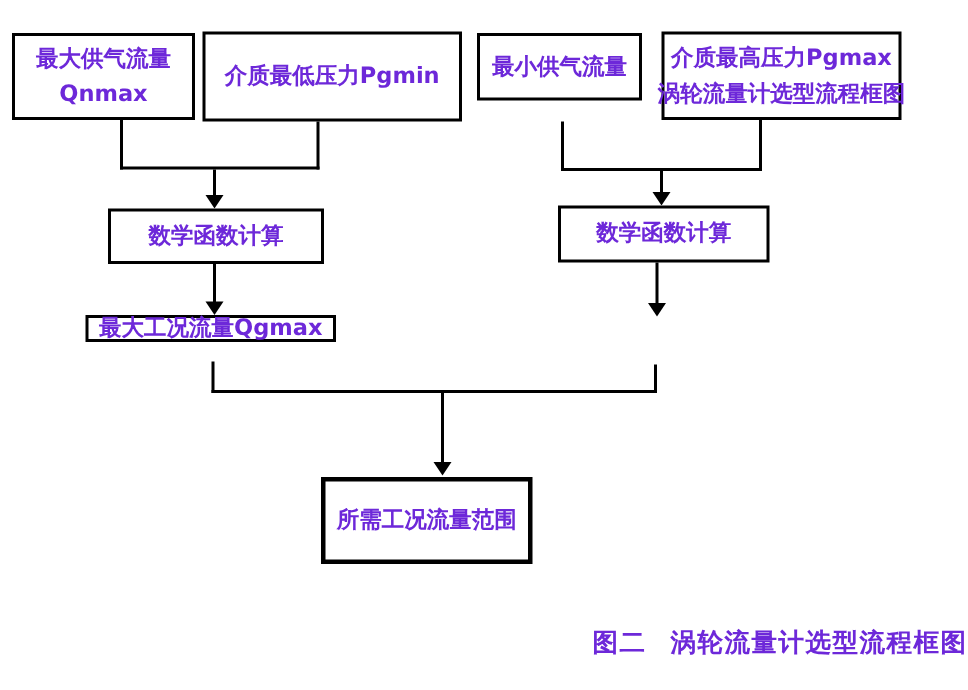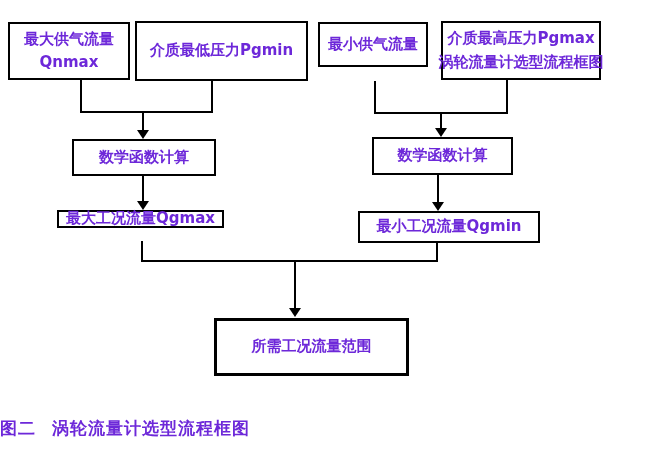--- a/index.html
+++ b/index.html
@@ -39,25 +39,25 @@
   #b-pgmin {left:135px; top:21px; width:173px; height:60px;justify-content:center;}
   #b-qnmin {left:318px; top:22px; width:110px; height:45px;}
   #b-pgmax {left:441px; top:21px; width:160px; height:59px;}
   
   #b-mathl {left:72px;  top:139px; width:144px; height:37px;}
   #b-mathr {left:372px; top:137px; width:141px; height:38px;}
   
   #b-qgmax {left:57px;  top:210px; width:167px; height:18px;}
   #b-qgmin {left:358px; top:211px; width:182px; height:32px;}
   
-  #b-result{left:214px; top:318px; width:195px; height:58px; border-width:3px;}
+  #b-result{left:214px; top:318px; width:141px; height:58px; border-width:3px;}
   
   #caption{
     position:absolute; left:0; right:0; top:417px;
-    text-align:left; font-weight:bold; font-size:17px;
+    text-align:right; font-weight:bold; font-size:17px;
     letter-spacing:1px;
   }
   #caption .fig-label{margin-right:16px;}
 </style>
 </head>
 <body>
 
 <div id="canvas">
 
   <div class="fbox" id="b-qnmax">
@@ -95,23 +95,20 @@
   </div>
 
   <div class="line" style="left:142px; top:176px; width:2px; height:26px;"></div>
   <div class="arrowhead" style="left:137px; top:201px;"></div>
   <div class="line" style="left:437px; top:175px; width:2px; height:28px;"></div>
   <div class="arrowhead" style="left:432px; top:202px;"></div>
 
   <div class="fbox" id="b-qgmax">
     <span>最大工况流量Qgmax</span>
   </div>
-  <div class="fbox" id="b-qgmin">
-    <span>最小工况流量Qgmin</span>
-  </div>
 
   <div class="line" style="left:141px; top:241px; width:2px; height:21px;"></div>
   <div class="line" style="left:436px; top:243px; width:2px; height:19px;"></div>
   <div class="line" style="left:141px; top:260px; width:297px; height:2px;"></div>
   <div class="line" style="left:294px; top:262px; width:2px; height:47px;"></div>
   <div class="arrowhead" style="left:289px; top:308px;"></div>
 
   <div class="fbox" id="b-result">
     <span>所需工况流量范围</span>
   </div>

